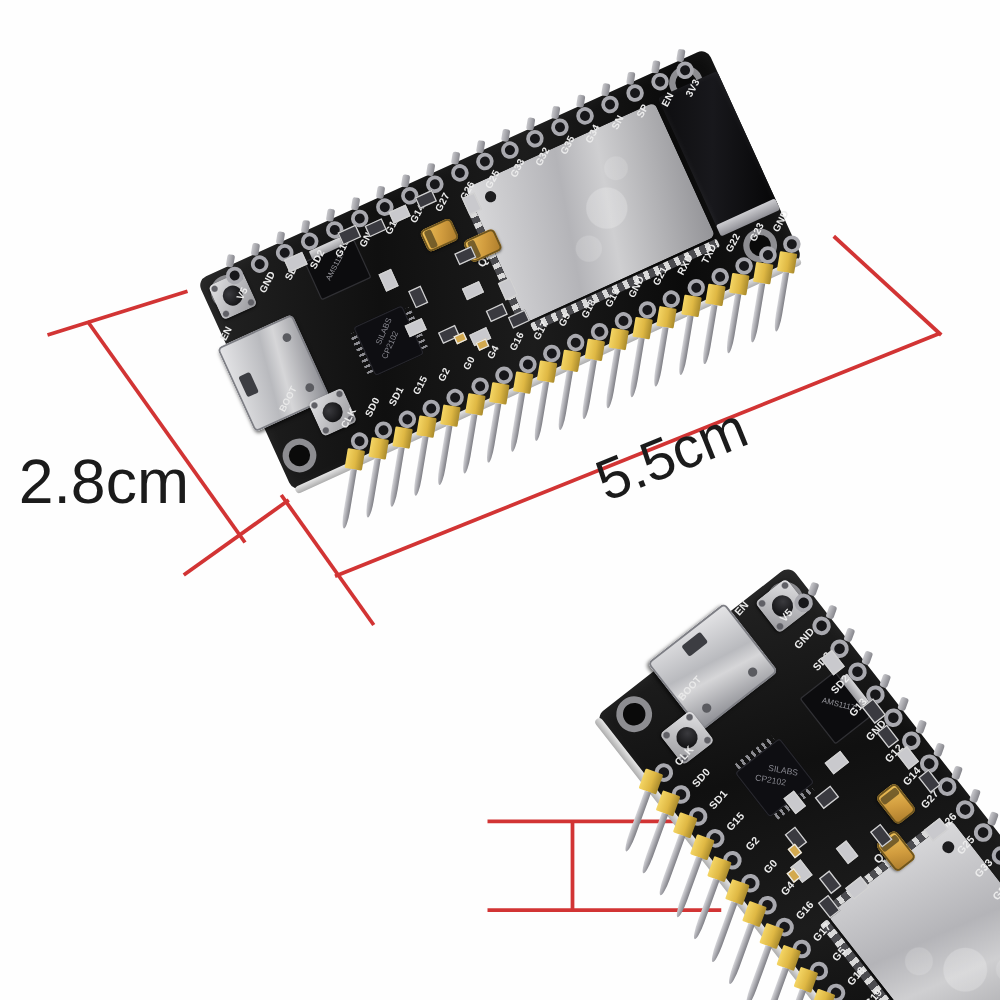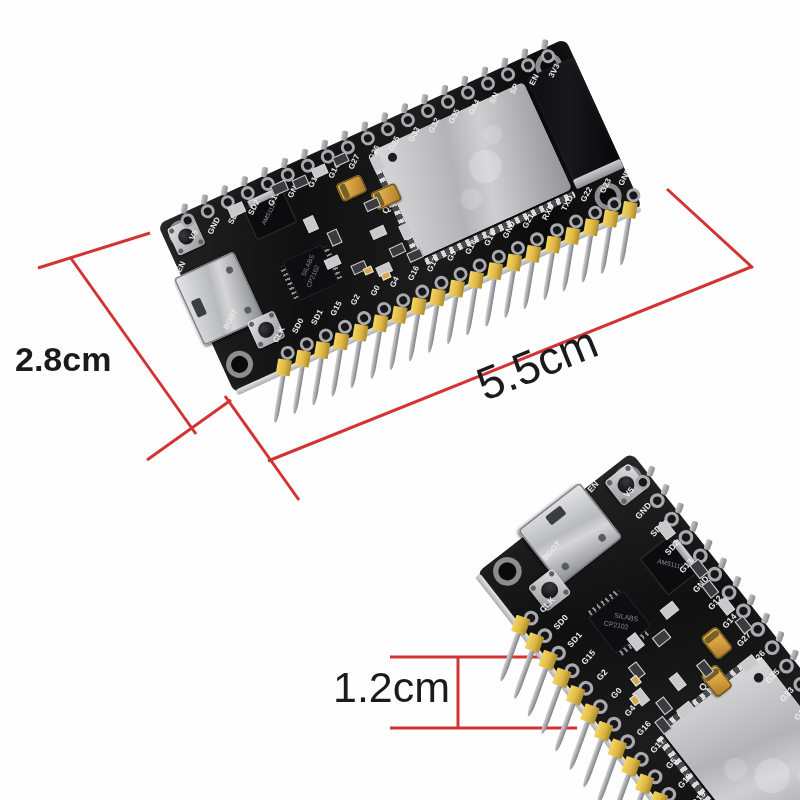--- a/index.html
+++ b/index.html
@@ -92,21 +92,21 @@
           letter-spacing:.2px;transform:rotate(var(--lr));transform-origin:center;text-align:center;}
   .pin{position:absolute;width:14px;height:66px;transform:rotate(var(--pr));transform-origin:top center;}
   .pin .plastic{position:absolute;left:0;top:0;width:14px;height:16px;
        background:linear-gradient(90deg,#f4d564 0%,#dfb844 55%,#a98a2c 100%);border-radius:1px;}
   .pin .shaft{position:absolute;left:4.5px;top:16px;width:5px;height:48px;
        background:linear-gradient(90deg,#d7d7db 0%,#97979d 70%,#7e7e84 100%);
        border-radius:0 0 50% 50%/0 0 14px 14px;}
 
   
   .dim-label{position:absolute;z-index:3;color:#1b1b1b;}
-  .label-28{left:15px;top:340px;font-size:34px;font-weight:bold;}
+  .label-28{left:15px;top:356px;font-size:50px;}
   .label-55{left:452px;top:336px;width:170px;text-align:center;font-size:46px;transform:rotate(-22deg);}
   .label-12{left:333px;top:663px;font-size:43px;}
 </style>
 </head>
 <body>
 
 <div class="canvas">
 
   <svg class="dims" width="800" height="800" viewBox="0 0 800 800">
     <g stroke="#d23434" stroke-width="3" fill="none">
@@ -494,14 +494,13 @@
         <div class="smd w" style="left:220px;top:28px;width:9px;height:13px;"></div>
         <div class="smd w" style="left:190px;top:94px;width:13px;height:8px;"></div>
         <div class="smd d" style="left:214px;top:130px;width:13px;height:8px;"></div>
         <div class="led" style="left:168px;top:126px;"></div>
         <div class="led" style="left:182px;top:138px;"></div>
       </div>
   </div>
 
   <div class="dim-label label-28">2.8cm</div>
   <div class="dim-label label-55">5.5cm</div>
-  <div class="dim-label label-12">1.2cm</div>
 </div>
 
 </body></html>

